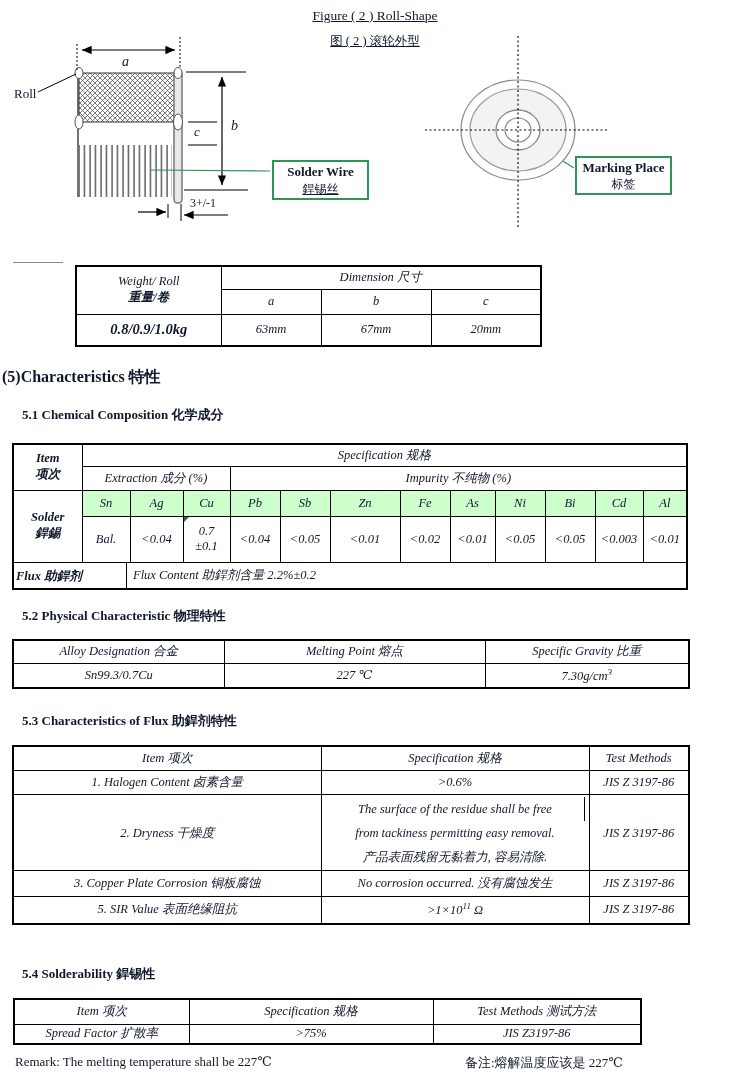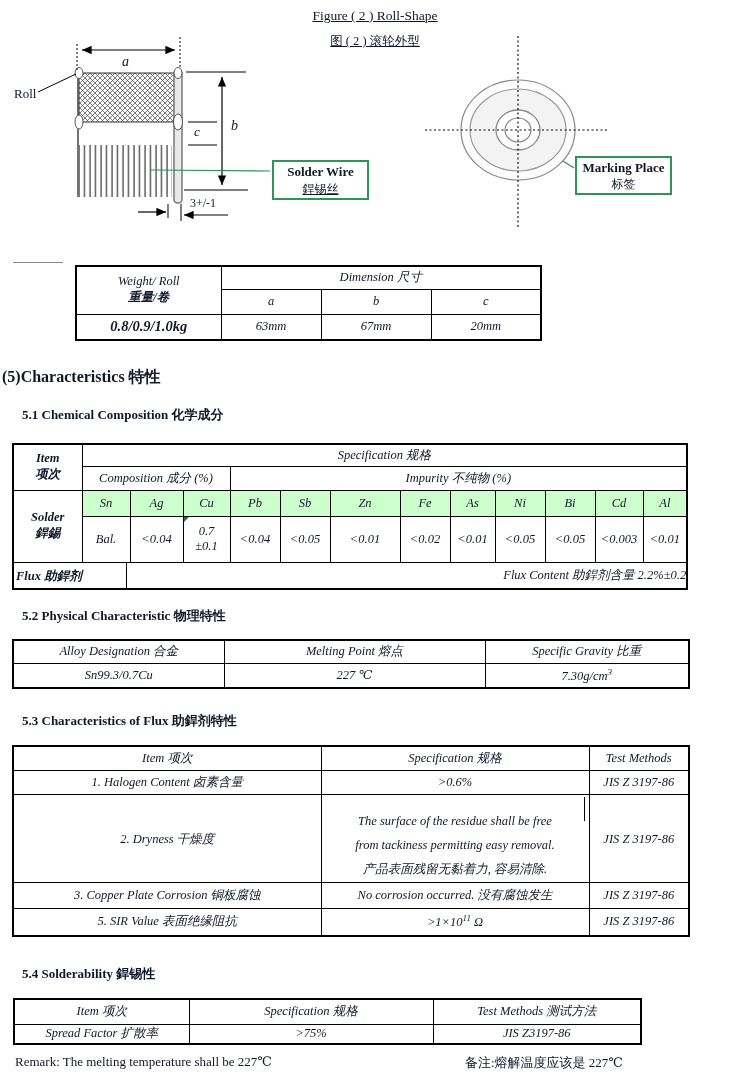--- a/index.html
+++ b/index.html
@@ -141,21 +141,21 @@
         <span class="blk">Weight/ Roll</span>
         <span class="blk bold">重量/卷</span>
       </td>
       <td colspan="3">Dimension  尺寸</td>
     </tr>
     <tr style="height:25px;">
       <td>a</td>
       <td>b</td>
       <td>c</td>
     </tr>
-    <tr style="height:26px;font-style:italic;">
+    <tr style="height:32px;font-style:italic;">
       <td class="bold" style="font-size:14.5px;">0.8/0.9/1.0kg</td>
       <td>63mm</td>
       <td>67mm</td>
       <td>20mm</td>
     </tr>
   </tbody>
     </table>
 
   <div class="heading" style="left:2px;top:367px;font-size:16px;">(5)Characteristics 特性</div>
   <div class="heading" style="left:22px;top:406px;font-size:13px;">5.1 Chemical Composition 化学成分</div>
@@ -178,21 +178,21 @@
     </colgroup>
     <tbody>
         <tr style="height:22px;">
       <td rowspan="2" class="bold">
         <span class="blk">Item</span>
         <span class="blk">项次</span>
       </td>
       <td colspan="12" style="font-size:12.5px;">Specification 规格</td>
     </tr>
     <tr style="height:24px;">
-      <td colspan="3" style="font-size:12.5px;">Composition 成分 (%)</td>
+      <td colspan="3" style="font-size:12.5px;">Extraction 成分 (%)</td>
       <td colspan="9" style="font-size:12.5px;">Impurity  不纯物  (%)</td>
     </tr>
     <tr style="height:26px;">
       <td rowspan="2" class="bold">
         <span class="blk">Solder</span>
         <span class="blk">銲錫</span>
       </td>
       <td class="green-bg">Sn</td>
       <td class="green-bg">Ag</td>
       <td class="green-bg">Cu</td>
@@ -221,21 +221,21 @@
       <td>&lt;0.01</td>
       <td>&lt;0.05</td>
       <td>&lt;0.05</td>
       <td>&lt;0.003</td>
       <td>&lt;0.01</td>
     </tr>
     <tr style="height:24px;">
       <td colspan="13" style="padding:0;">
         <div style="display:flex;height:100%;align-items:center;">
           <div class="bold" style="width:110px;border-right:1px solid #000;text-align:left;padding:5px 0 3px 2px;">Flux 助銲剂</div>
-          <div style="flex:1;text-align:right;padding-left:6px;">Flux Content  助銲剂含量 2.2%±0.2</div>
+          <div style="flex:1;text-align:left;padding-left:6px;">Flux Content  助銲剂含量 2.2%±0.2</div>
         </div>
       </td>
     </tr>
   </tbody>
     </table>
 
   <div class="heading" style="left:22px;top:607px;font-size:13px;">5.2 Physical Characteristic 物理特性</div>
 
   <table class="doc abs" style="left:12px;top:639px;width:676px;">
     <colgroup>
@@ -275,21 +275,21 @@
     </tr>
     <tr style="height:24px;">
       <td class="left">1.  Halogen Content   卤素含量</td>
       <td class="left">&gt;0.6%</td>
       <td class="left">JIS Z 3197-86</td>
     </tr>
     <tr style="height:74px;">
       <td class="left top" style="padding-top:3px;">2. Dryness  干燥度</td>
       <td class="left top spec-dry">
         <span class="ghost-line"></span>
-        <div class="preline" style="line-height:1.95;padding-top:14px;">The surface of the residue shall be free
+        <div class="preline" style="line-height:1.95;padding-top:2px;">The surface of the residue shall be free
 from tackiness permitting easy removal.
 产品表面残留无黏着力, 容易清除.</div>
       </td>
       <td class="left top" style="padding-top:3px;">JIS Z 3197-86</td>
     </tr>
     <tr style="height:26px;">
       <td class="left">3. Copper Plate  Corrosion  铜板腐蚀</td>
       <td class="left">No corrosion occurred.  没有腐蚀发生</td>
       <td class="left">JIS Z 3197-86</td>
     </tr>

